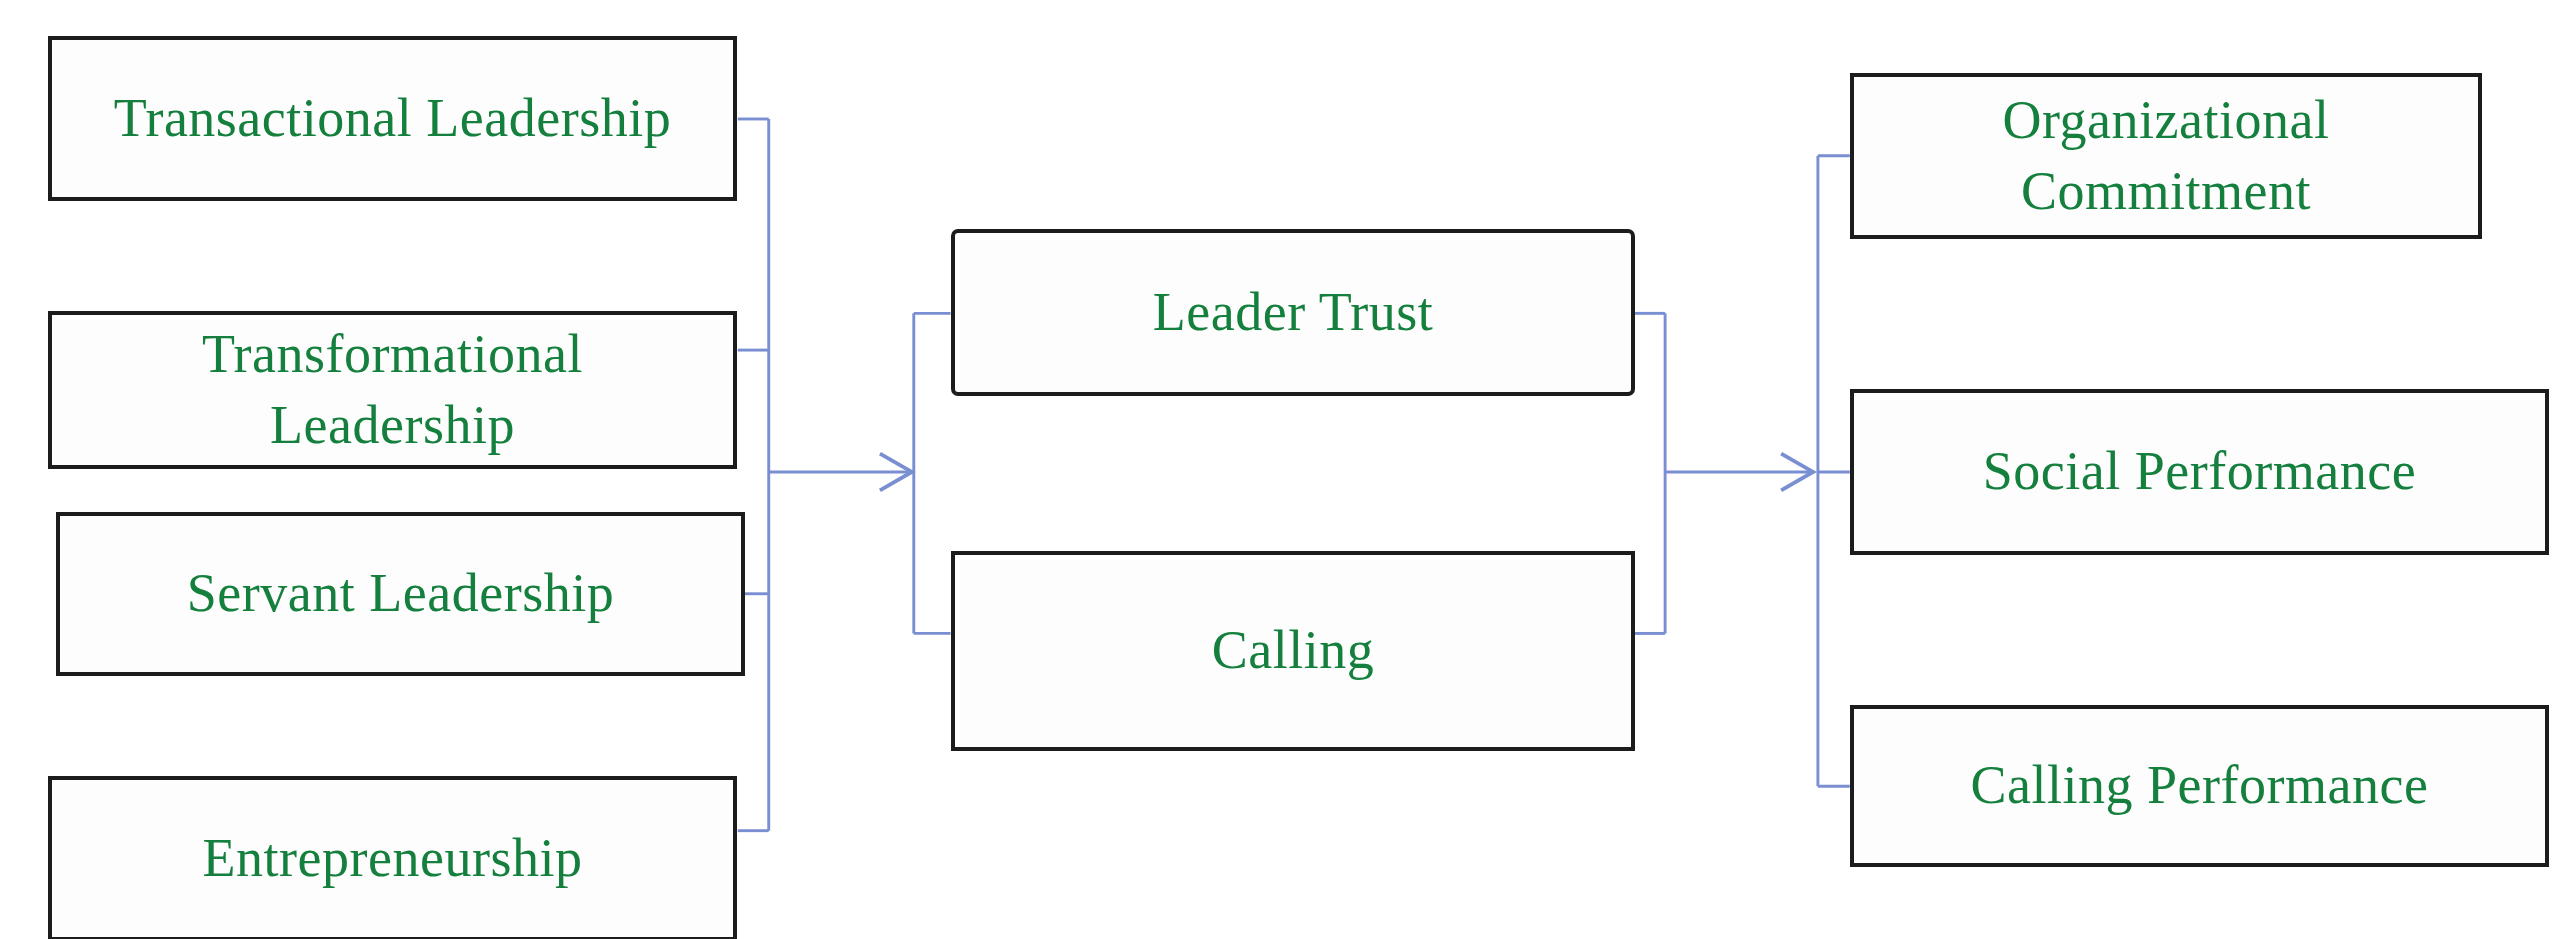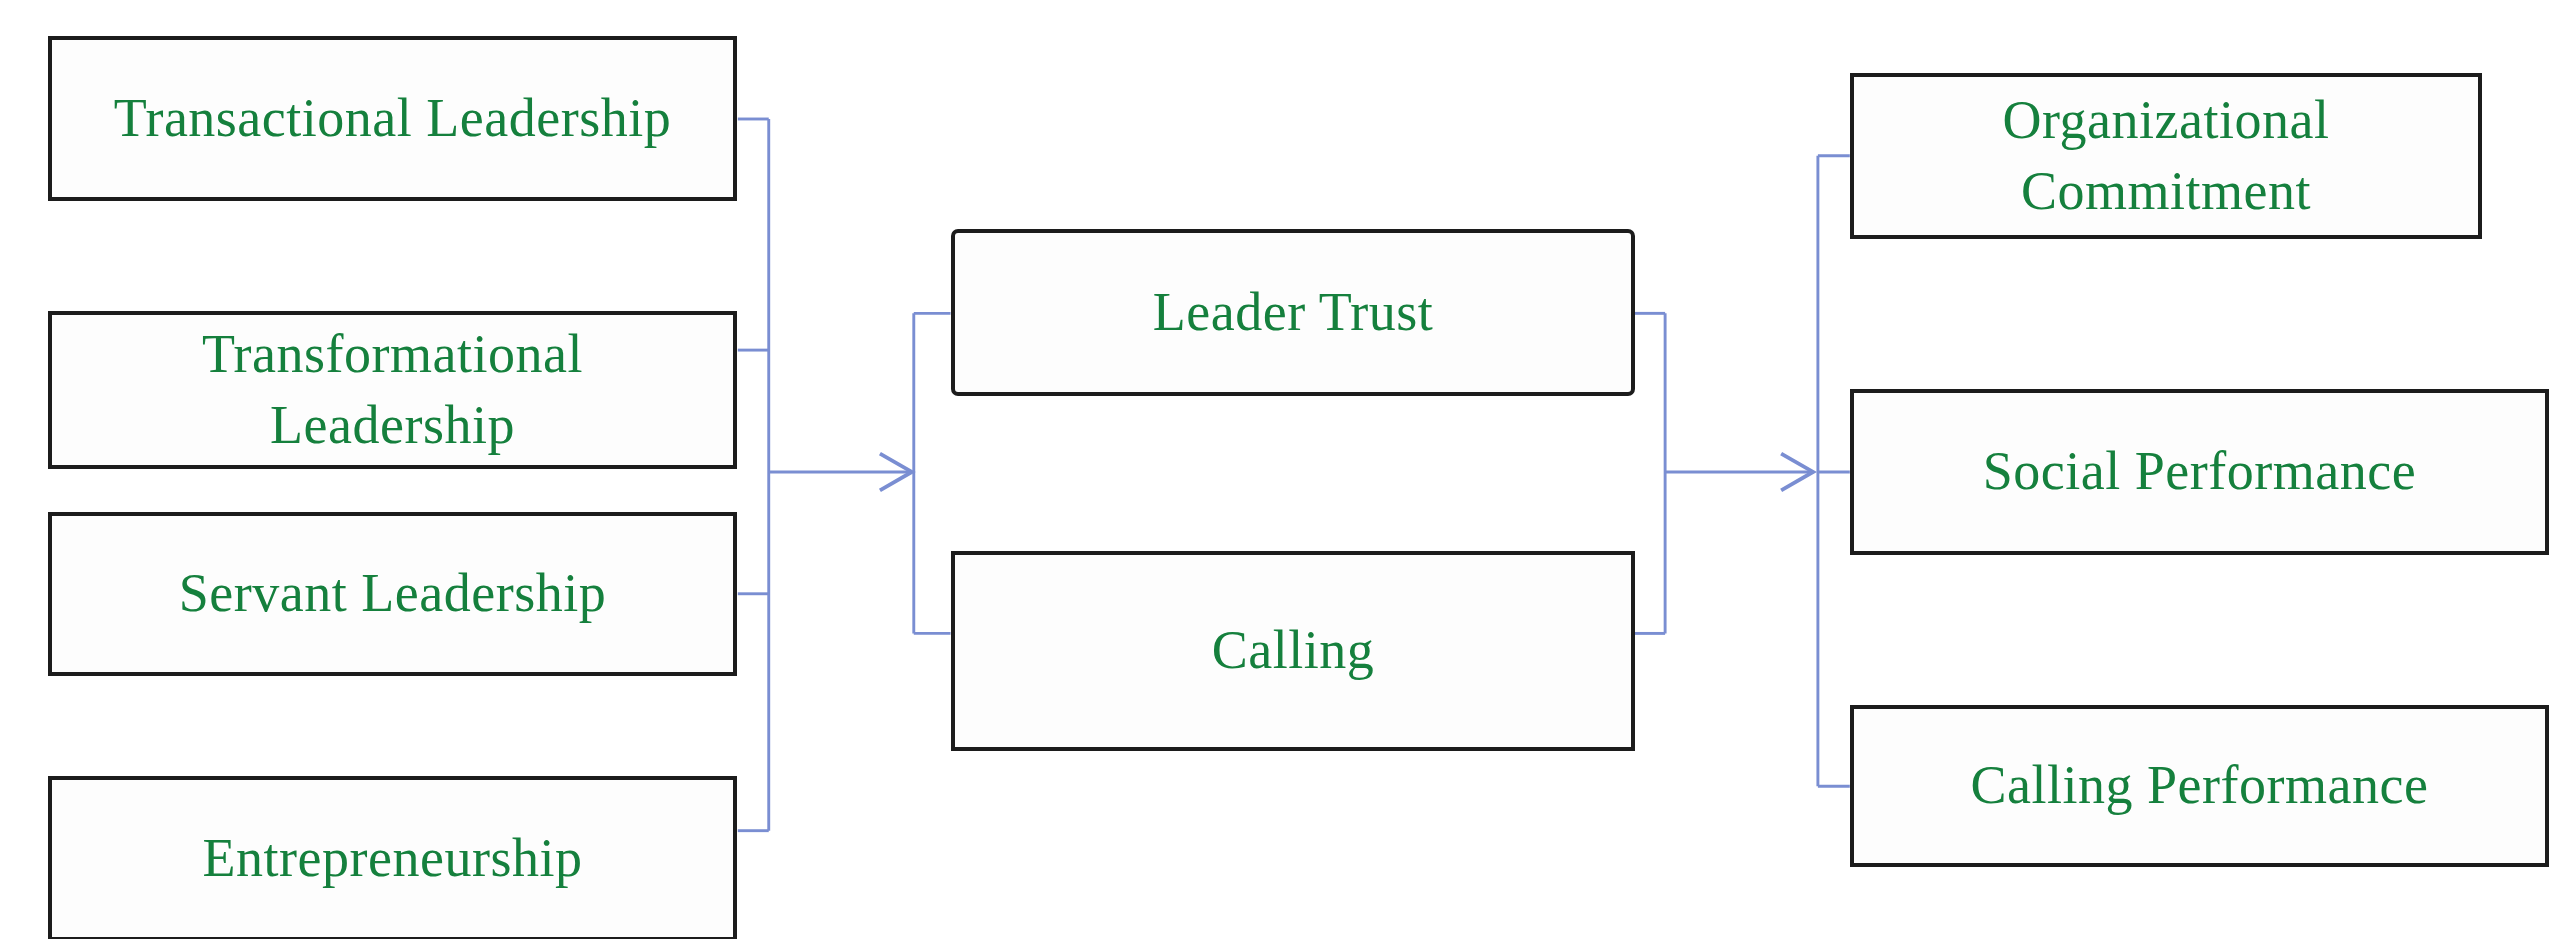--- a/index.html
+++ b/index.html
@@ -36,21 +36,21 @@
   .node-label {
     white-space: pre-line;
     font-size: 54px;
     line-height: 1.32;
     color: #15803d;
     letter-spacing: 0.5px;
   }
   
   .n-transactional   { left: 48px;   top: 36px;  width: 689px; height: 165px; }
   .n-transformational{ left: 48px;   top: 271px; width: 689px; height: 158px; margin-top: 40px; }
-  .n-servant         { left: 48px;   top: 512px; width: 689px; height: 164px; }
+  .n-servant         { left: 56px;   top: 512px; width: 689px; height: 164px; }
   .n-entrepreneurship{ left: 48px;   top: 776px; width: 689px; height: 165px; }
   
   .n-leader-trust    { left: 951px;  top: 229px; width: 684px; height: 167px; border-radius: 7px; }
   .n-calling         { left: 951px;  top: 551px; width: 684px; height: 200px; }
   
   .n-org-commitment  { left: 1850px; top: 73px;  width: 632px; height: 166px; }
   .n-social-perf     { left: 1850px; top: 389px; width: 699px; height: 166px; }
   .n-economic-perf   { left: 1850px; top: 705px; width: 699px; height: 162px; }
 </style>
 </head>

